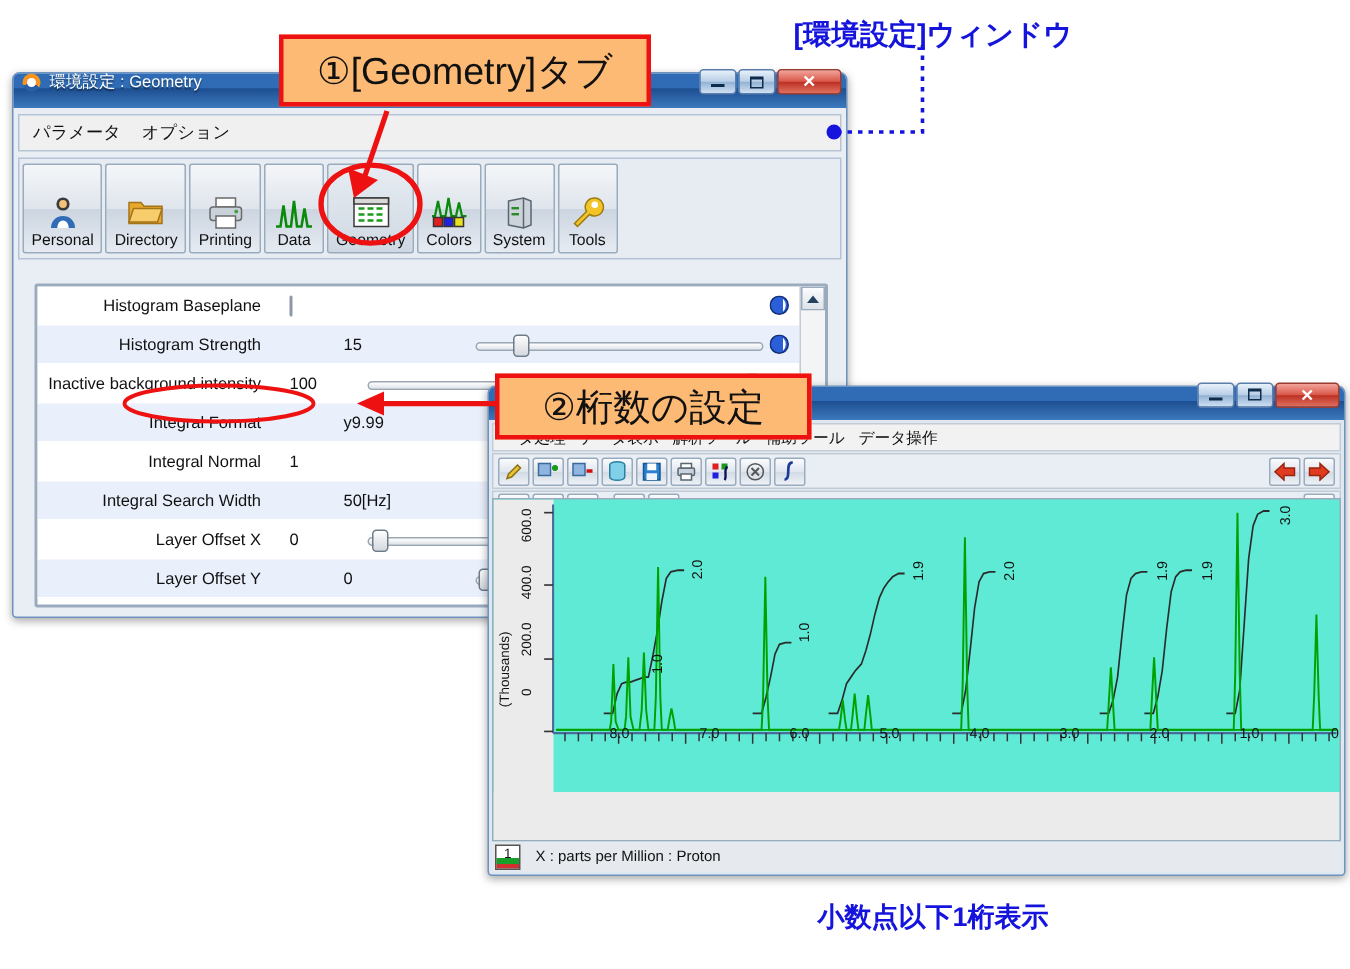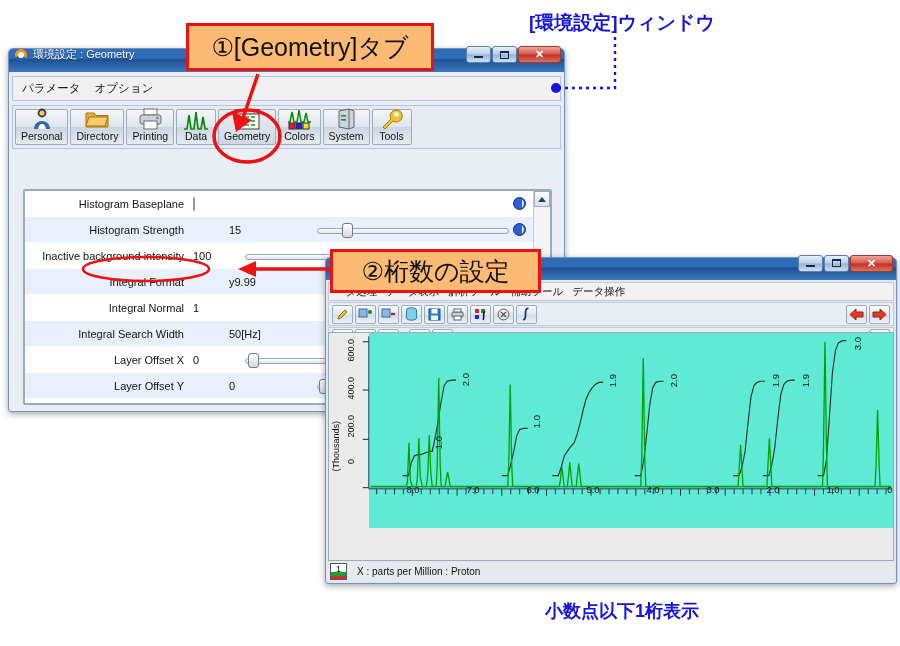--- a/index.html
+++ b/index.html
@@ -31,38 +31,38 @@
       background:linear-gradient(to bottom,#f2a39a,#d9584a 48%,#bd3124 52%,#e0705f);
       color:#ffffff; font-weight:bold; font-size:11px; font-family:"Liberation Serif",serif; }
   .glyph-min { display:block; width:9px; height:2px; background:#0d2b4d; margin-top:5px; }
   .glyph-max { display:block; width:9px; height:8px; border:1px solid #0d2b4d; border-top-width:2px; }
 
   
   #prefs { left:8px; top:48px; width:557px; height:364px; background:#e9eef5; }
   .menubar { height:25px; margin:4px 3px 0 3px; background:#f0f0f0;
              border:1px solid #b4c4d6; display:flex; align-items:center; padding-left:9px; }
   .menuitem { font-size:11.5px; color:#111; margin-right:14px; }
-  .toolbar { margin:4px 3px 0 3px; height:44px; background:#e7ecf2;
+  .toolbar { margin:4px 3px 0 3px; height:68px; background:#e7ecf2;
              border:1px solid #b4c4d6; display:flex; align-items:stretch; padding:3px 2px; }
   .tbtn { background:linear-gradient(to bottom,#f4f6f9,#dfe5ec 50%,#ccd5e0 51%,#e6ebf2);
           border:1px solid #9aabbe; border-radius:2px; margin-right:2px;
           display:flex; flex-direction:column; align-items:center; justify-content:flex-end;
           padding:2px 5px 2px 5px; min-width:40px; }
   .tbtn .lbl { font-size:10.5px; color:#111; line-height:11px; white-space:nowrap; }
   .tico { height:25px; display:flex; align-items:center; justify-content:center; margin-bottom:1px; }
 
   
   .listwrap { position:absolute; left:14px; top:140px; width:529px; height:216px;
               background:#ffffff; border:2px solid #9aabbe; border-radius:2px;
               display:flex; overflow:hidden; }
   .rows { flex:1 1 auto; display:flex; flex-direction:column; }
   .row { height:26px; display:flex; align-items:center; border-bottom:1px solid #ffffff;
          background:#ffffff; }
   .row.alt { background:#eaf0fb;gap:36px; }
-  .rlabel { width:168px; text-align:right; padding-right:9px; font-size:11px; color:#111;
+  .rlabel { width:168px; text-align:right; padding-right:19px; font-size:11px; color:#111;
             white-space:nowrap; }
   .rvalue { width:52px; font-size:11px; color:#111; white-space:nowrap; }
   .rctl { flex:1 1 auto; display:flex; align-items:center; padding-right:4px; }
   .slider { flex:1 1 auto; height:9px; position:relative; margin-right:4px; }
   .strack { position:absolute; left:0; right:0; top:3px; height:6px; border:1px solid #9aa7b3;
             border-radius:4px; background:linear-gradient(to bottom,#ffffff,#dfe3e8); }
   .sknob { position:absolute; top:-2px; width:11px; height:15px; border:1px solid #6e7b88;
            border-radius:3px; background:linear-gradient(to bottom,#fdfdfd,#d4d9de); }
   .chk { width:13px; height:13px; border:1px solid #8d98a4; border-radius:3px;
          background:linear-gradient(to bottom,#fbfbfb,#dcdfe3); }

